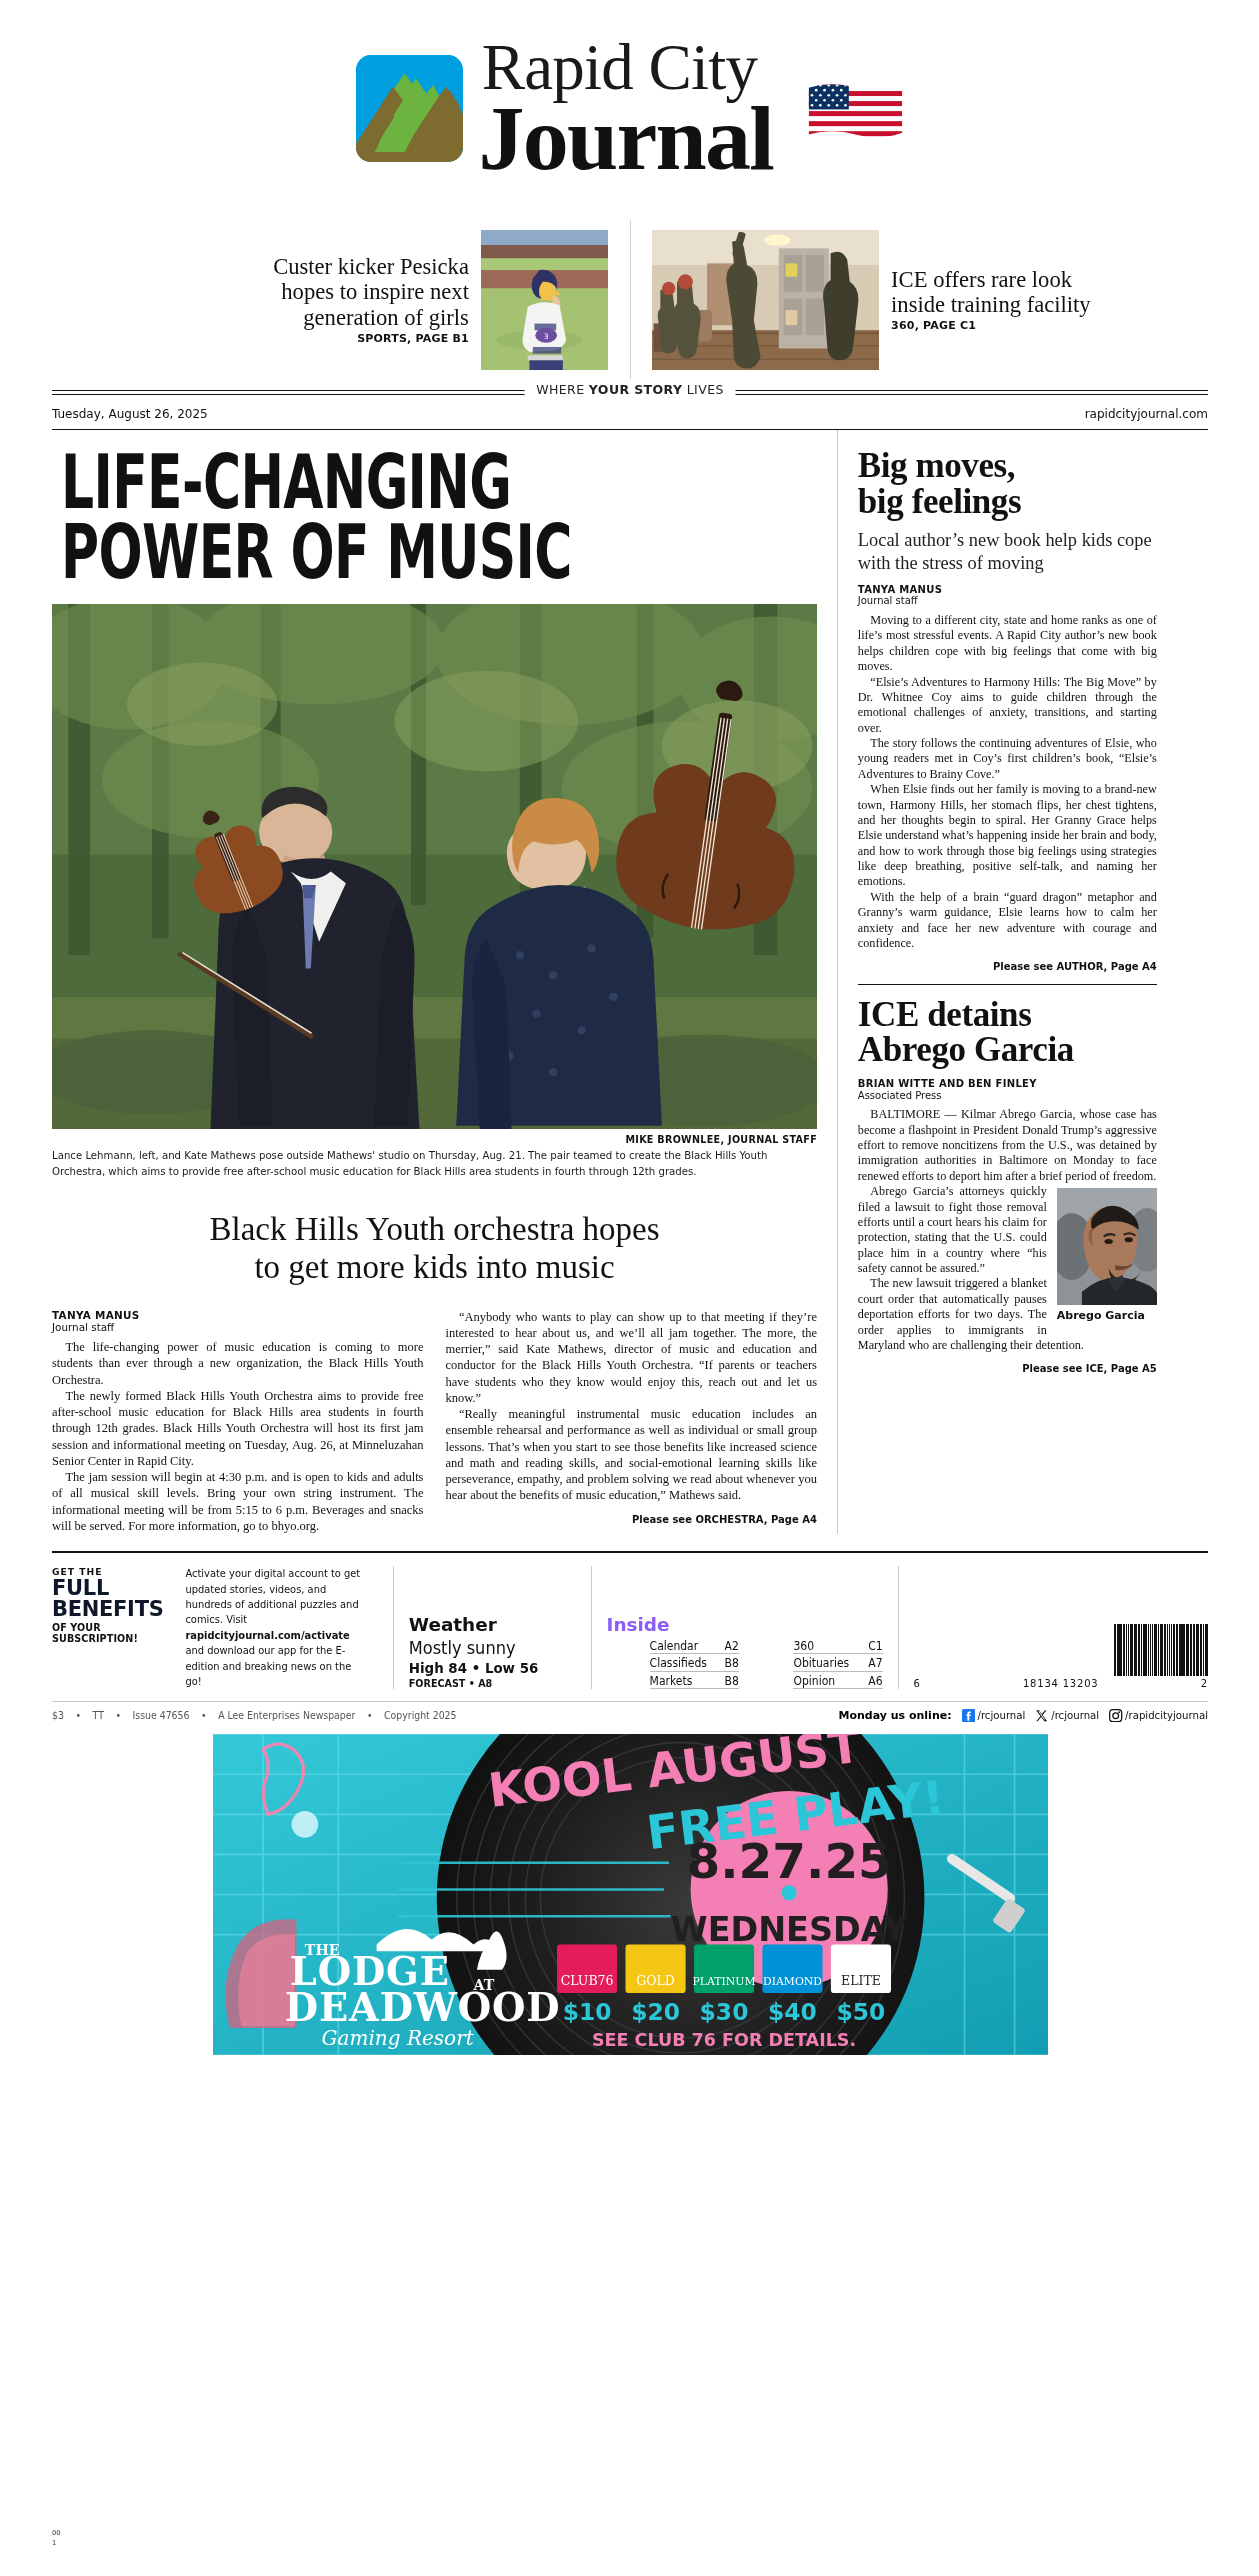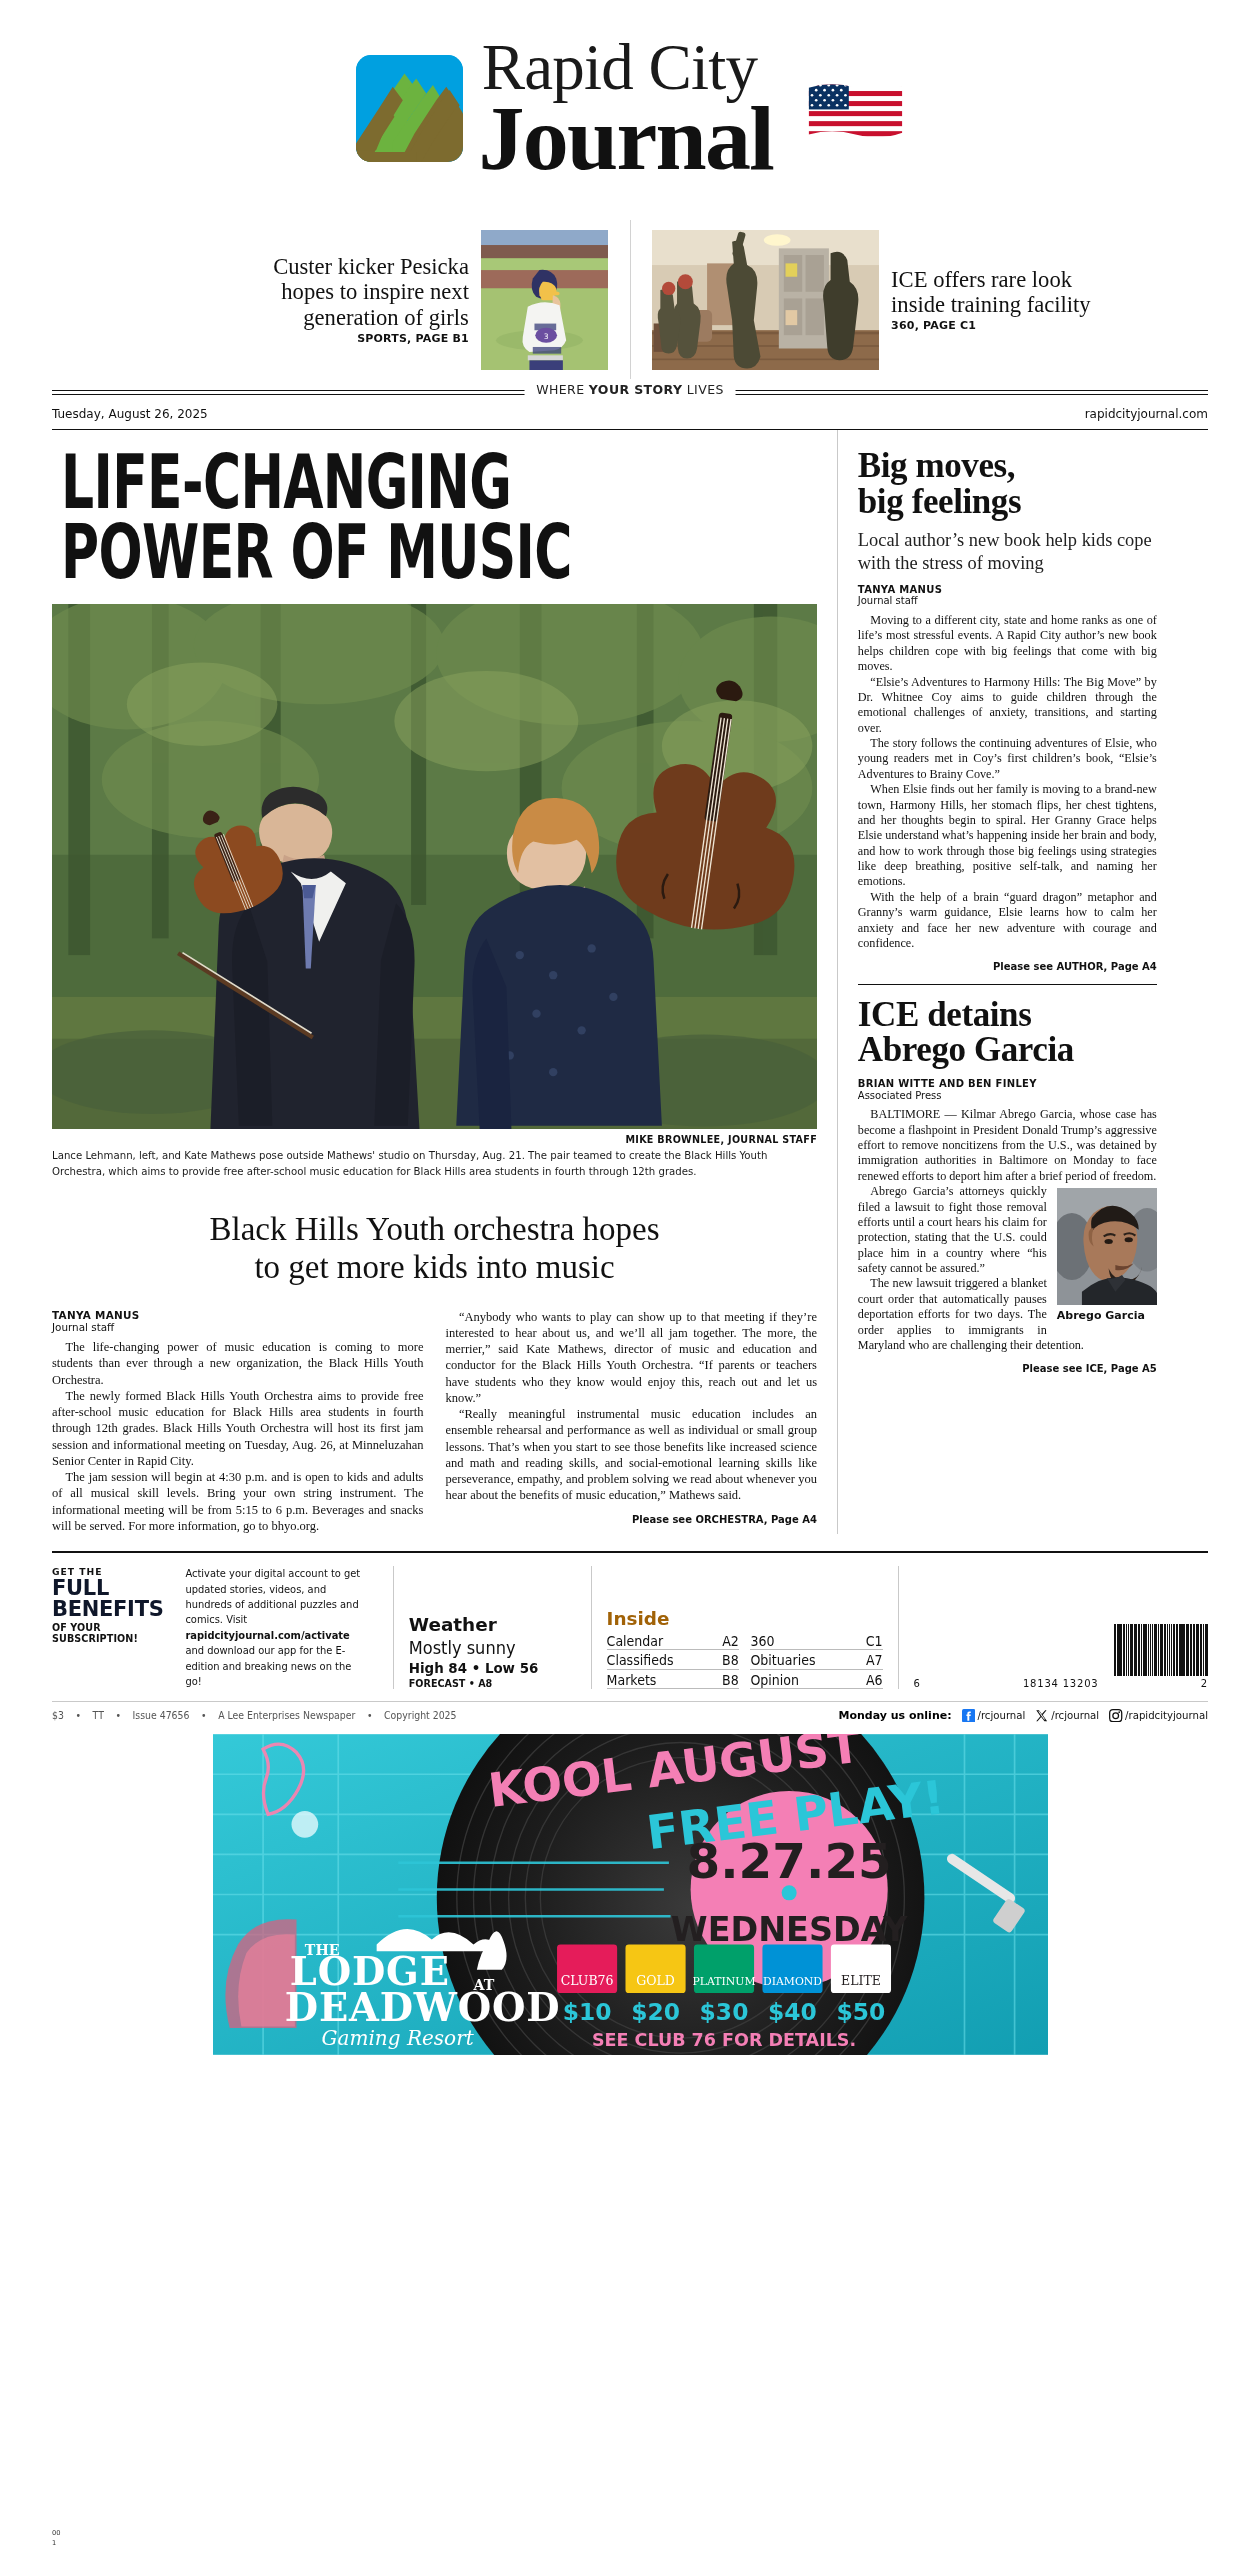--- a/index.html
+++ b/index.html
@@ -189,27 +189,27 @@
   .fb-body b { font-weight:700; }
   .f-div { width:0.8px; align-self:stretch; background:#c9c9c9; margin:0 15px; }
   .wx-block { width:167px; }
   .wx-title {
     font-family:"DejaVu Sans", sans-serif; font-weight:700; font-size:18.4px; color:#111;
   }
   .wx-cond { font-family:"DejaVu Sans Condensed","DejaVu Sans", sans-serif; font-size:18px; color:#111; margin-top:1.7px;}
   .wx-temp { font-family:"DejaVu Sans", sans-serif; font-weight:700; font-size:13.4px; color:#111; margin-top:3px;}
   .wx-fc { font-family:"DejaVu Sans", sans-serif; font-weight:700; font-size:9.6px; color:#111; margin-top:2.5px;}
   .in-block { width:276px; }
-  .in-title { font-family:"DejaVu Sans", sans-serif; font-weight:700; font-size:18.4px; color:#a16207; }
+  .in-title { font-family:"DejaVu Sans", sans-serif; font-weight:700; font-size:18.4px; color:#8b5cf6; }
   .in-cols { display:flex; gap:11.7px; margin-top:1.7px;}
   .in-col { width:50%; }
   .in-row {
     display:flex; justify-content:space-between; border-bottom:0.8px solid #bbb;
     font-family:"DejaVu Sans Condensed","DejaVu Sans", sans-serif;
-    font-size:14px; color:#111; padding:1.7px 0 0.8px 0;
+    font-size:12px; color:#111; padding:1.7px 0 0.8px 0;margin-left:43px;
   }
   .bc-block { flex:1; display:flex; flex-direction:column; align-items:flex-end; }
   .barcode { height:52px; display:flex; align-items:flex-end; gap:0.8px;}
   .barcode i { display:block; background:#111; height:52px; }
   .bc-digits {
     font-family:"DejaVu Sans", sans-serif; font-size:10px; color:#111;
     margin-top:2.5px; letter-spacing:0.8px; width:100%; text-align:left;
     display:flex; justify-content:space-between;
   }
 

